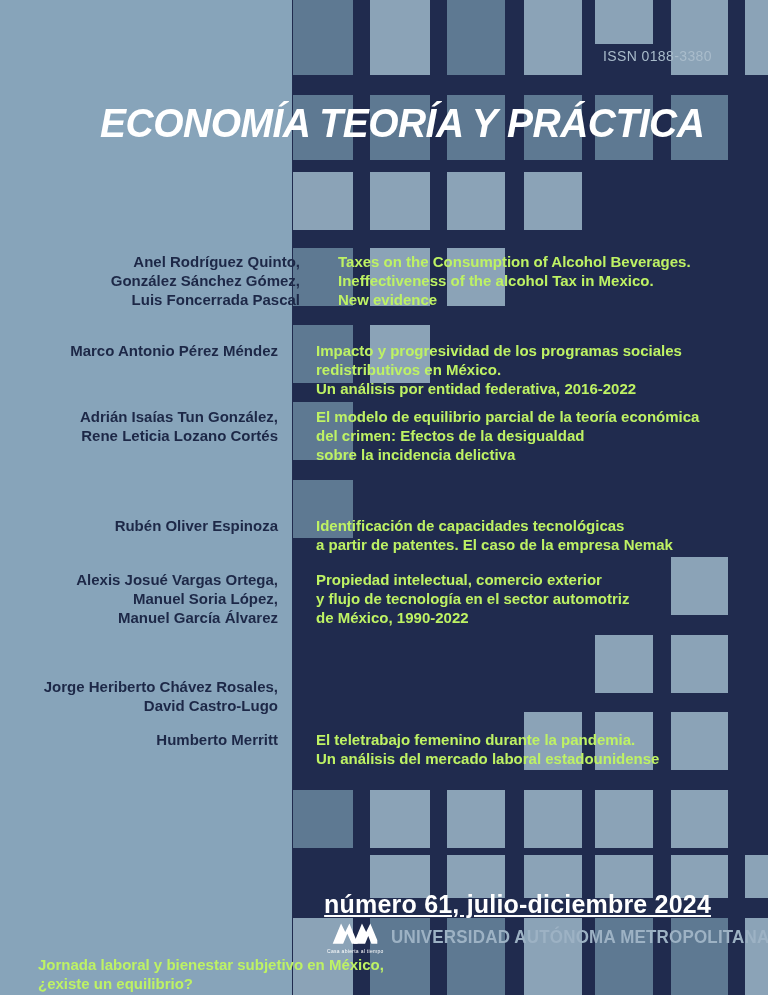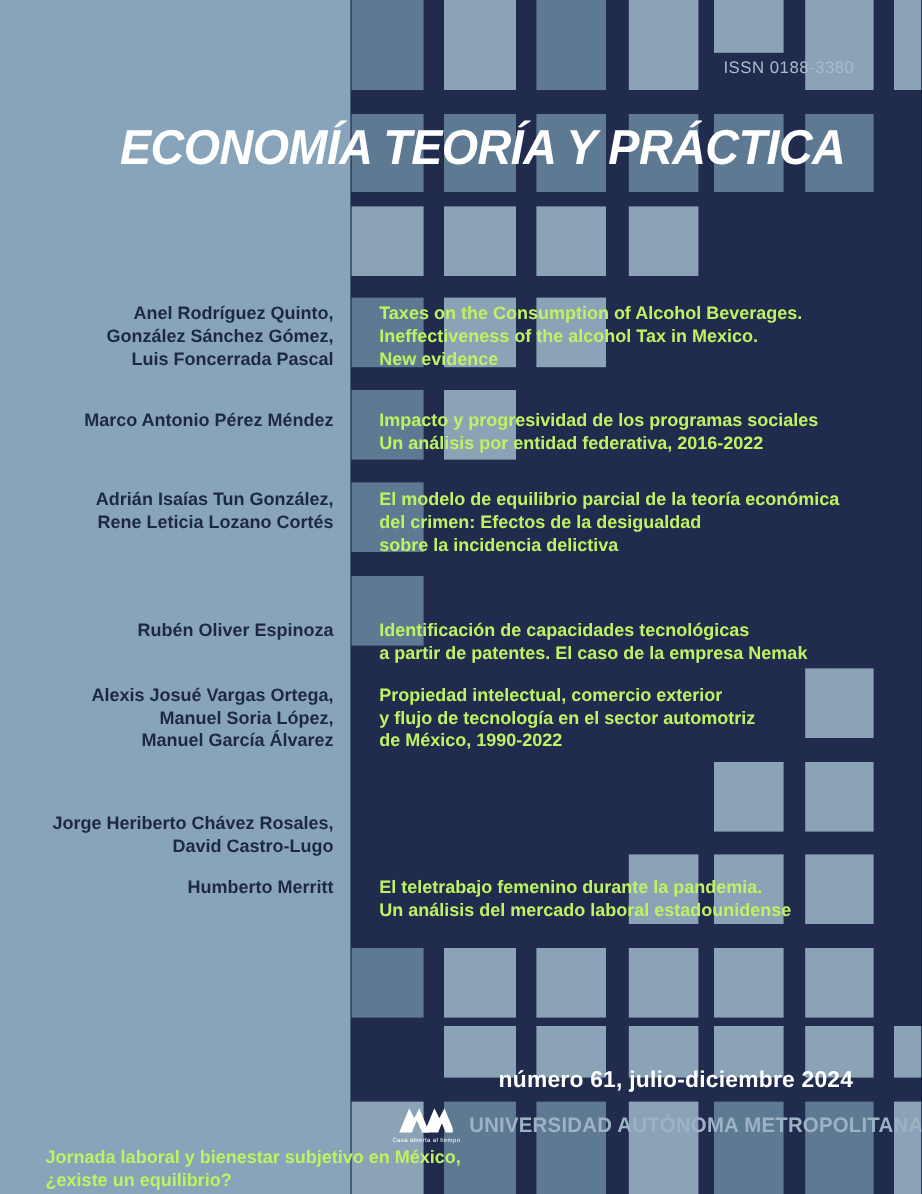--- a/index.html
+++ b/index.html
@@ -27,21 +27,21 @@
   .authors{
     width:278px;text-align:right;flex:0 0 278px;
     color:var(--navy-text,#1d2847);font-weight:700;font-size:15px;line-height:19px;
   }
   .atitle{
     margin-left:38px;width:430px;
     color:#bef264;font-weight:700;font-size:15px;line-height:19px;
   }
   .issue-line{
     position:absolute;top:890px;right:57px;
-    color:#fff;font-size:19px;font-weight:600;letter-spacing:.2px;
+    color:#fff;font-size:25px;font-weight:600;letter-spacing:.2px;text-decoration:underline;
   }
   .pub-row{position:absolute;top:921px;left:327px;display:flex;align-items:flex-start;gap:7px;}
   .uam-logo{display:flex;flex-direction:column;align-items:center;}
   .uam-motto{font-size:5px;color:#fff;margin-top:1px;white-space:nowrap;letter-spacing:.3px;}
   .pub-name{
     color:var(--publisher,#9db2c4);font-size:17.5px;font-weight:700;
     letter-spacing:.2px;margin-top:6px;white-space:nowrap;transform:scaleX(.97);transform-origin:left center;
   }
 </style>
 </head>
@@ -101,38 +101,39 @@
       <div class="sq sq-a" style="left: 595px; top: 0px; width: 58px; height: 44px;"></div>
     </div>
 
   <div class="left-col"></div>
 
   <div class="issn">ISSN 0188-3380</div>
 
   <div class="journal-title">ECONOMÍA TEORÍA Y PRÁCTICA</div>
 
   <div class="entries">
-      <div class="entry" style="top: 252px;">
+      <div class="entry" style="top: 252px; justify-content: flex-end;">
         <div class="authors">
           <div>Anel Rodríguez Quinto,</div>
           <div>González Sánchez Gómez,</div>
           <div>Luis Foncerrada Pascal</div>
         </div>
         <div class="atitle">
           <div>Taxes on the Consumption of Alcohol Beverages.</div>
           <div>Ineffectiveness of the alcohol Tax in Mexico.</div>
           <div>New evidence</div>
         </div>
       </div>
       <div class="entry" style="top: 341px;">
         <div class="authors">
           <div>Marco Antonio Pérez Méndez</div>
         </div>
         <div class="atitle">
           <div>Impacto y progresividad de los programas sociales</div>
+          <div>redistributivos en México.</div>
           <div>Un análisis por entidad federativa, 2016-2022</div>
         </div>
       </div>
       <div class="entry" style="top: 407px;">
         <div class="authors">
           <div>Adrián Isaías Tun González,</div>
           <div>Rene Leticia Lozano Cortés</div>
         </div>
         <div class="atitle">
           <div>El modelo de equilibrio parcial de la teoría económica</div>

